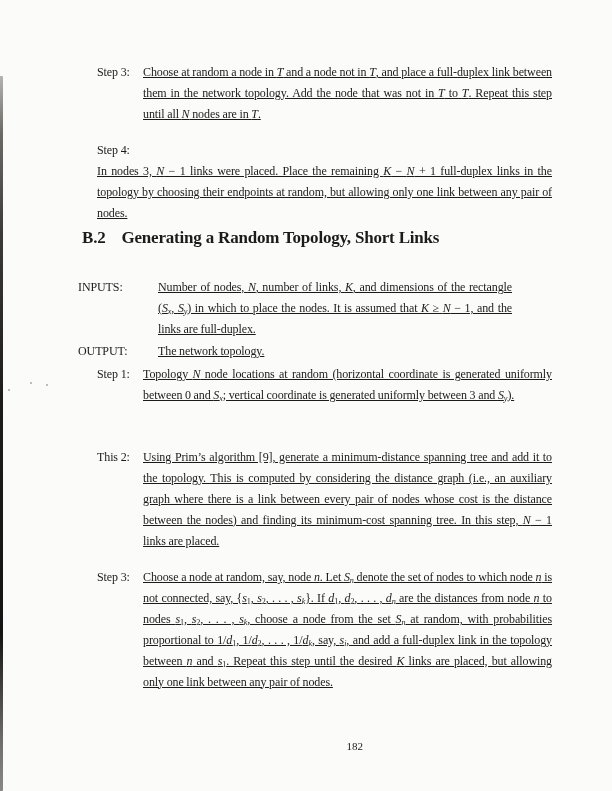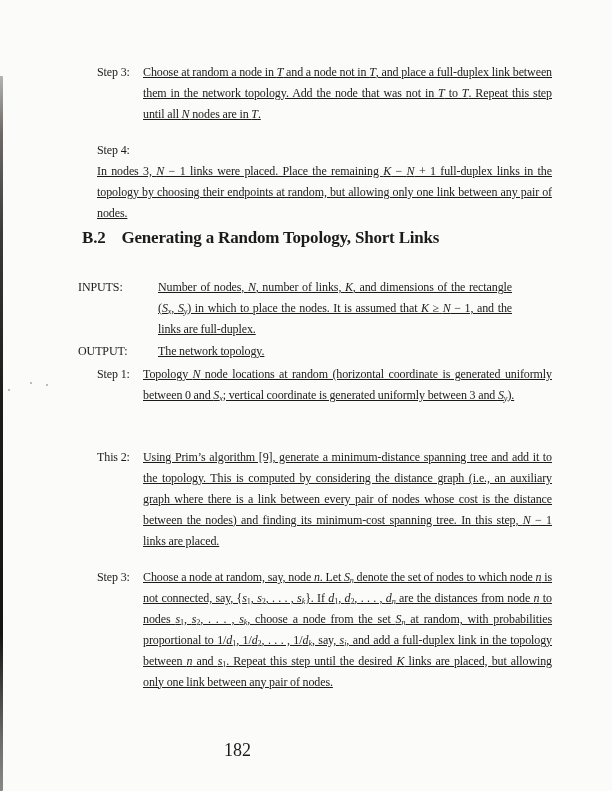--- a/index.html
+++ b/index.html
@@ -66,24 +66,24 @@
     margin: 0;
     font-size: 17px;
     font-weight: bold;
     letter-spacing: -0.2px;
     white-space: nowrap;
     line-height: 28px;
   }
   .section-number { margin-right: 16px; }
   .page-number {
     position: absolute;
-    left: 224px; top: 740px;
+    left: 243px; top: 740px;
     width: 120px;
-    text-align: left;
-    font-size: 18px;
+    text-align: right;
+    font-size: 11px;
   }
   .mi {
     font-style: italic;
   }
   sub {
     font-size: 0.68em;
     line-height: 0;
     vertical-align: -0.28em;
   }
   sub.mi { font-style: italic; }

